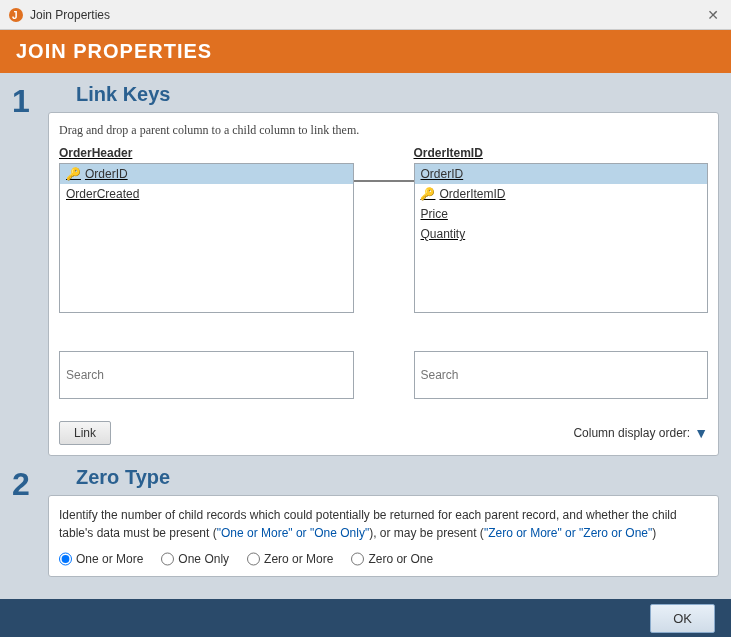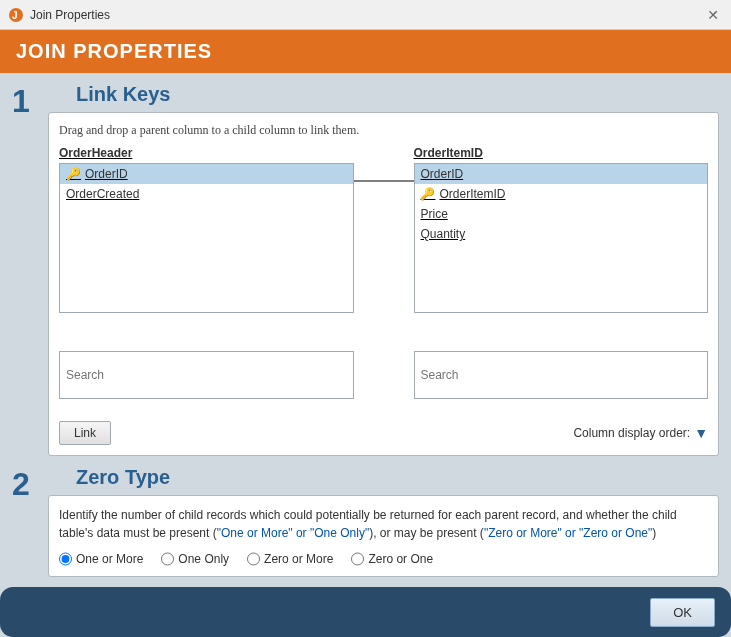--- a/index.html
+++ b/index.html
@@ -237,28 +237,27 @@
       color: #333;
       cursor: pointer;
     }
     .radio-item input[type=radio] {
       cursor: pointer;
     }
 
     
     .bottom-bar {
       background: #2a4a6a;
-      height: 50px;
+      height: 38px;
       display: flex;
       align-items: center;
       justify-content: flex-end;
       padding: 0 16px;
       gap: 8px;
       flex-shrink: 0;
-      border-radius: 13px;
     }
     .bottom-btn {
       border: 1px solid #8aabcc;
       background: linear-gradient(to bottom, #e8f0f8, #d0dce8);
       padding: 6px 22px;
       font-size: 13px;
       cursor: pointer;
       border-radius: 2px;
       color: #333;
     }

